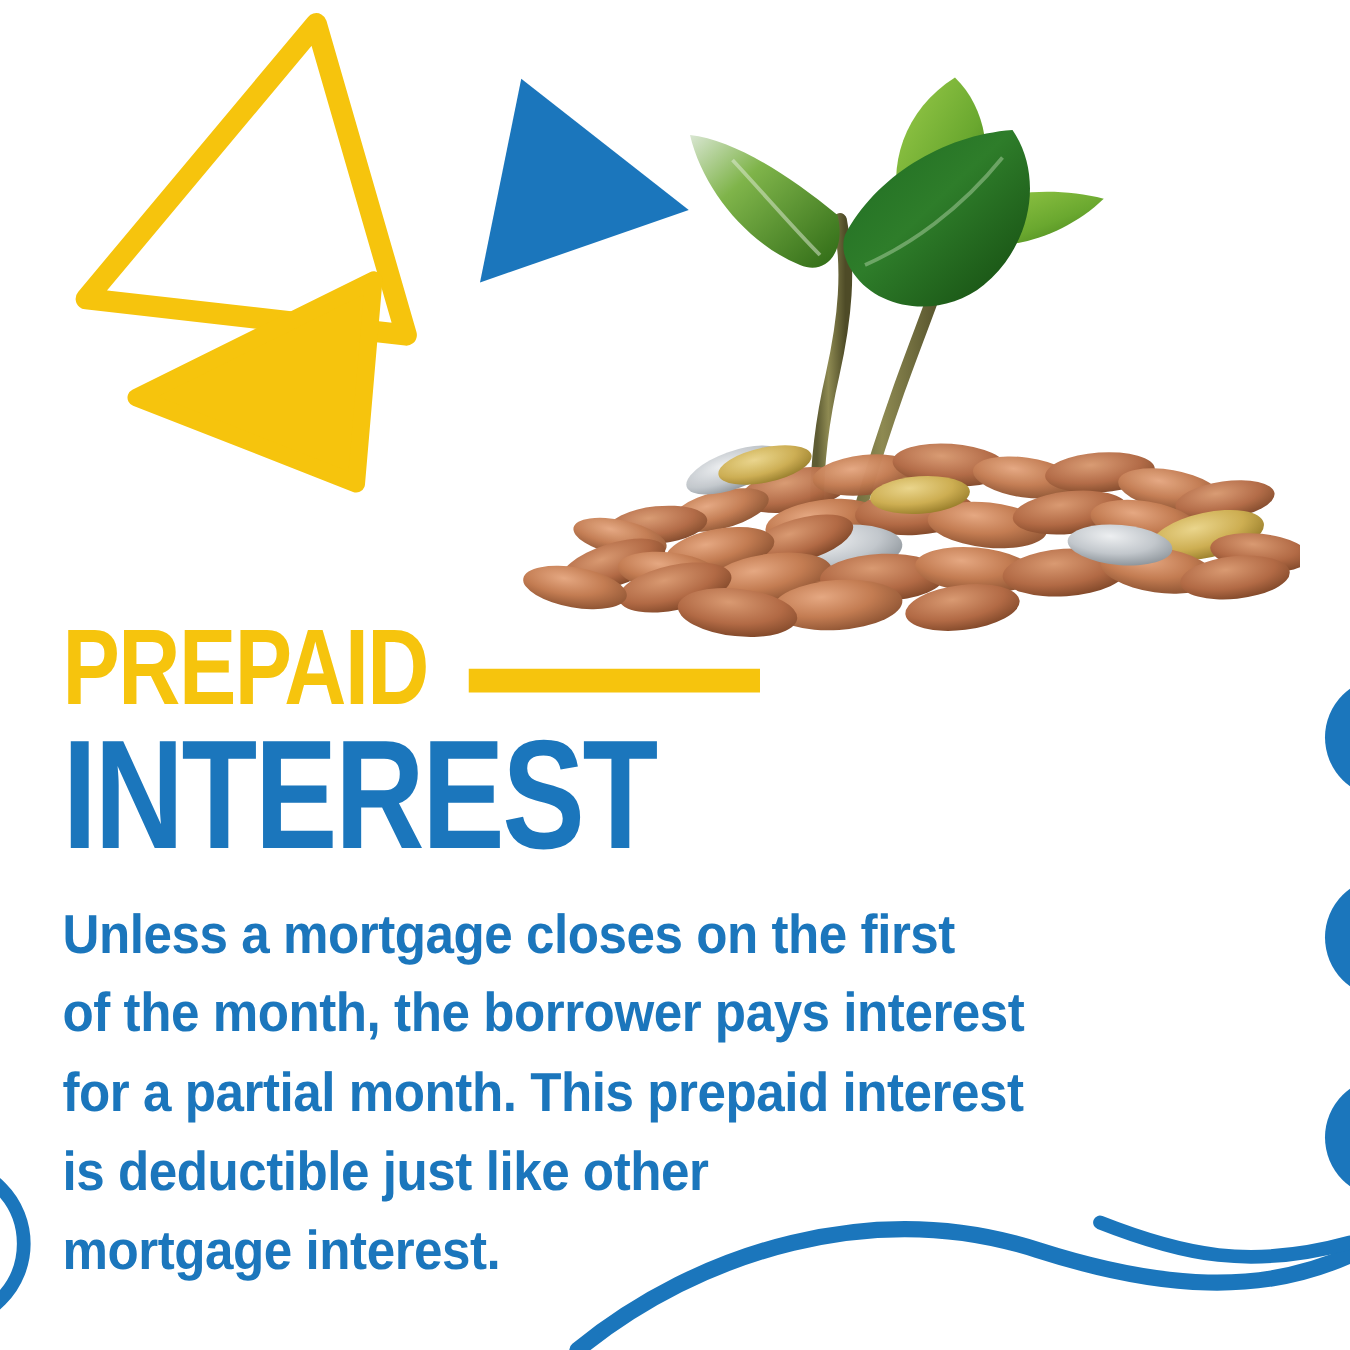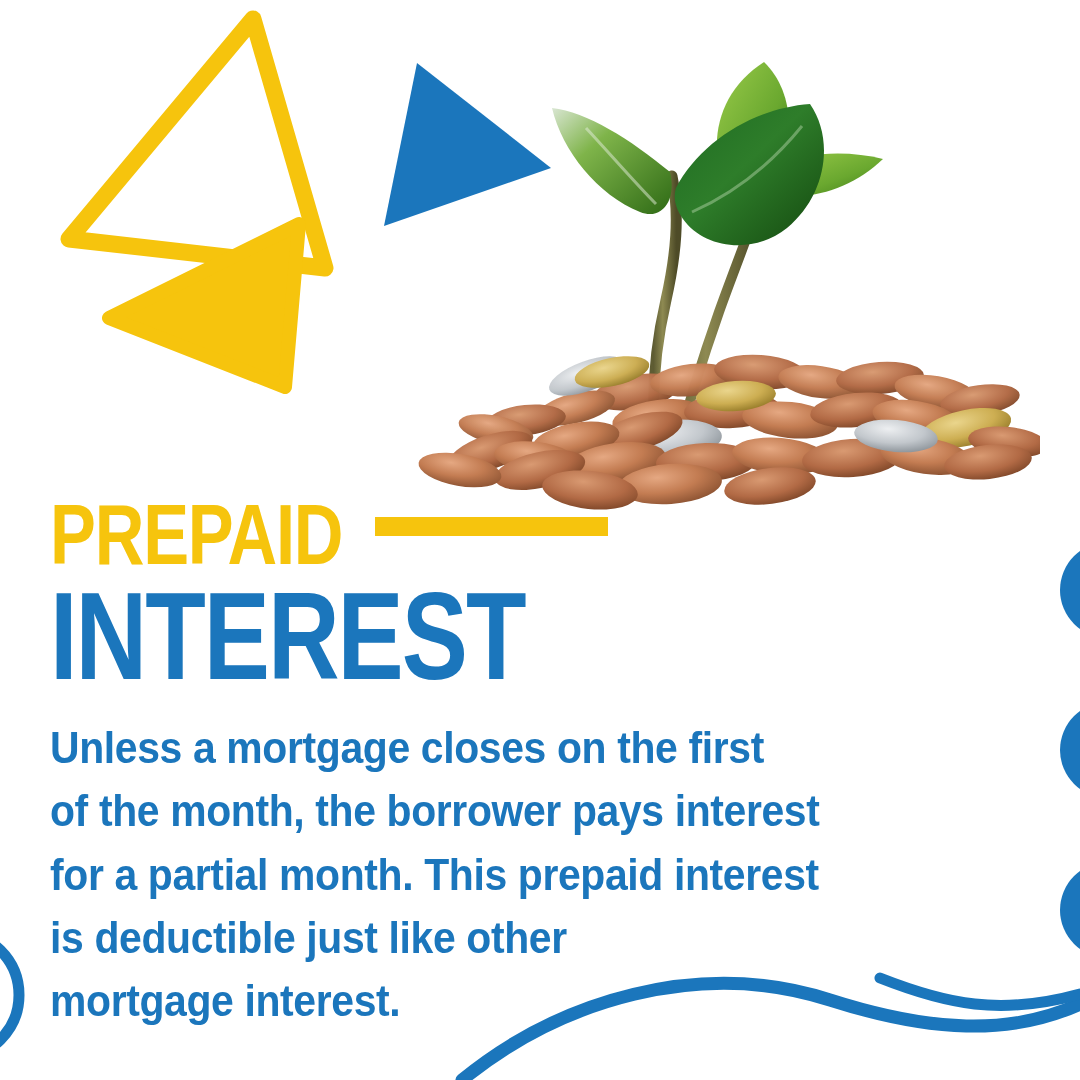--- a/index.html
+++ b/index.html
@@ -36,21 +36,21 @@
 
   
   #headline-block {
     position: absolute;
     left: 50px;
     top: 498px;
     width: 700px;
   }
   .kicker-row {
     display: flex;
-    align-items: center;
+    align-items: flex-end;
     gap: 32px;
   }
   #kicker {
     font-family: "Liberation Sans", sans-serif;
     font-weight: 700;
     font-size: 86px;
     line-height: 0.84;
     letter-spacing: -1.5px;
     color: #F6C40D;
     transform: scaleX(0.80);

